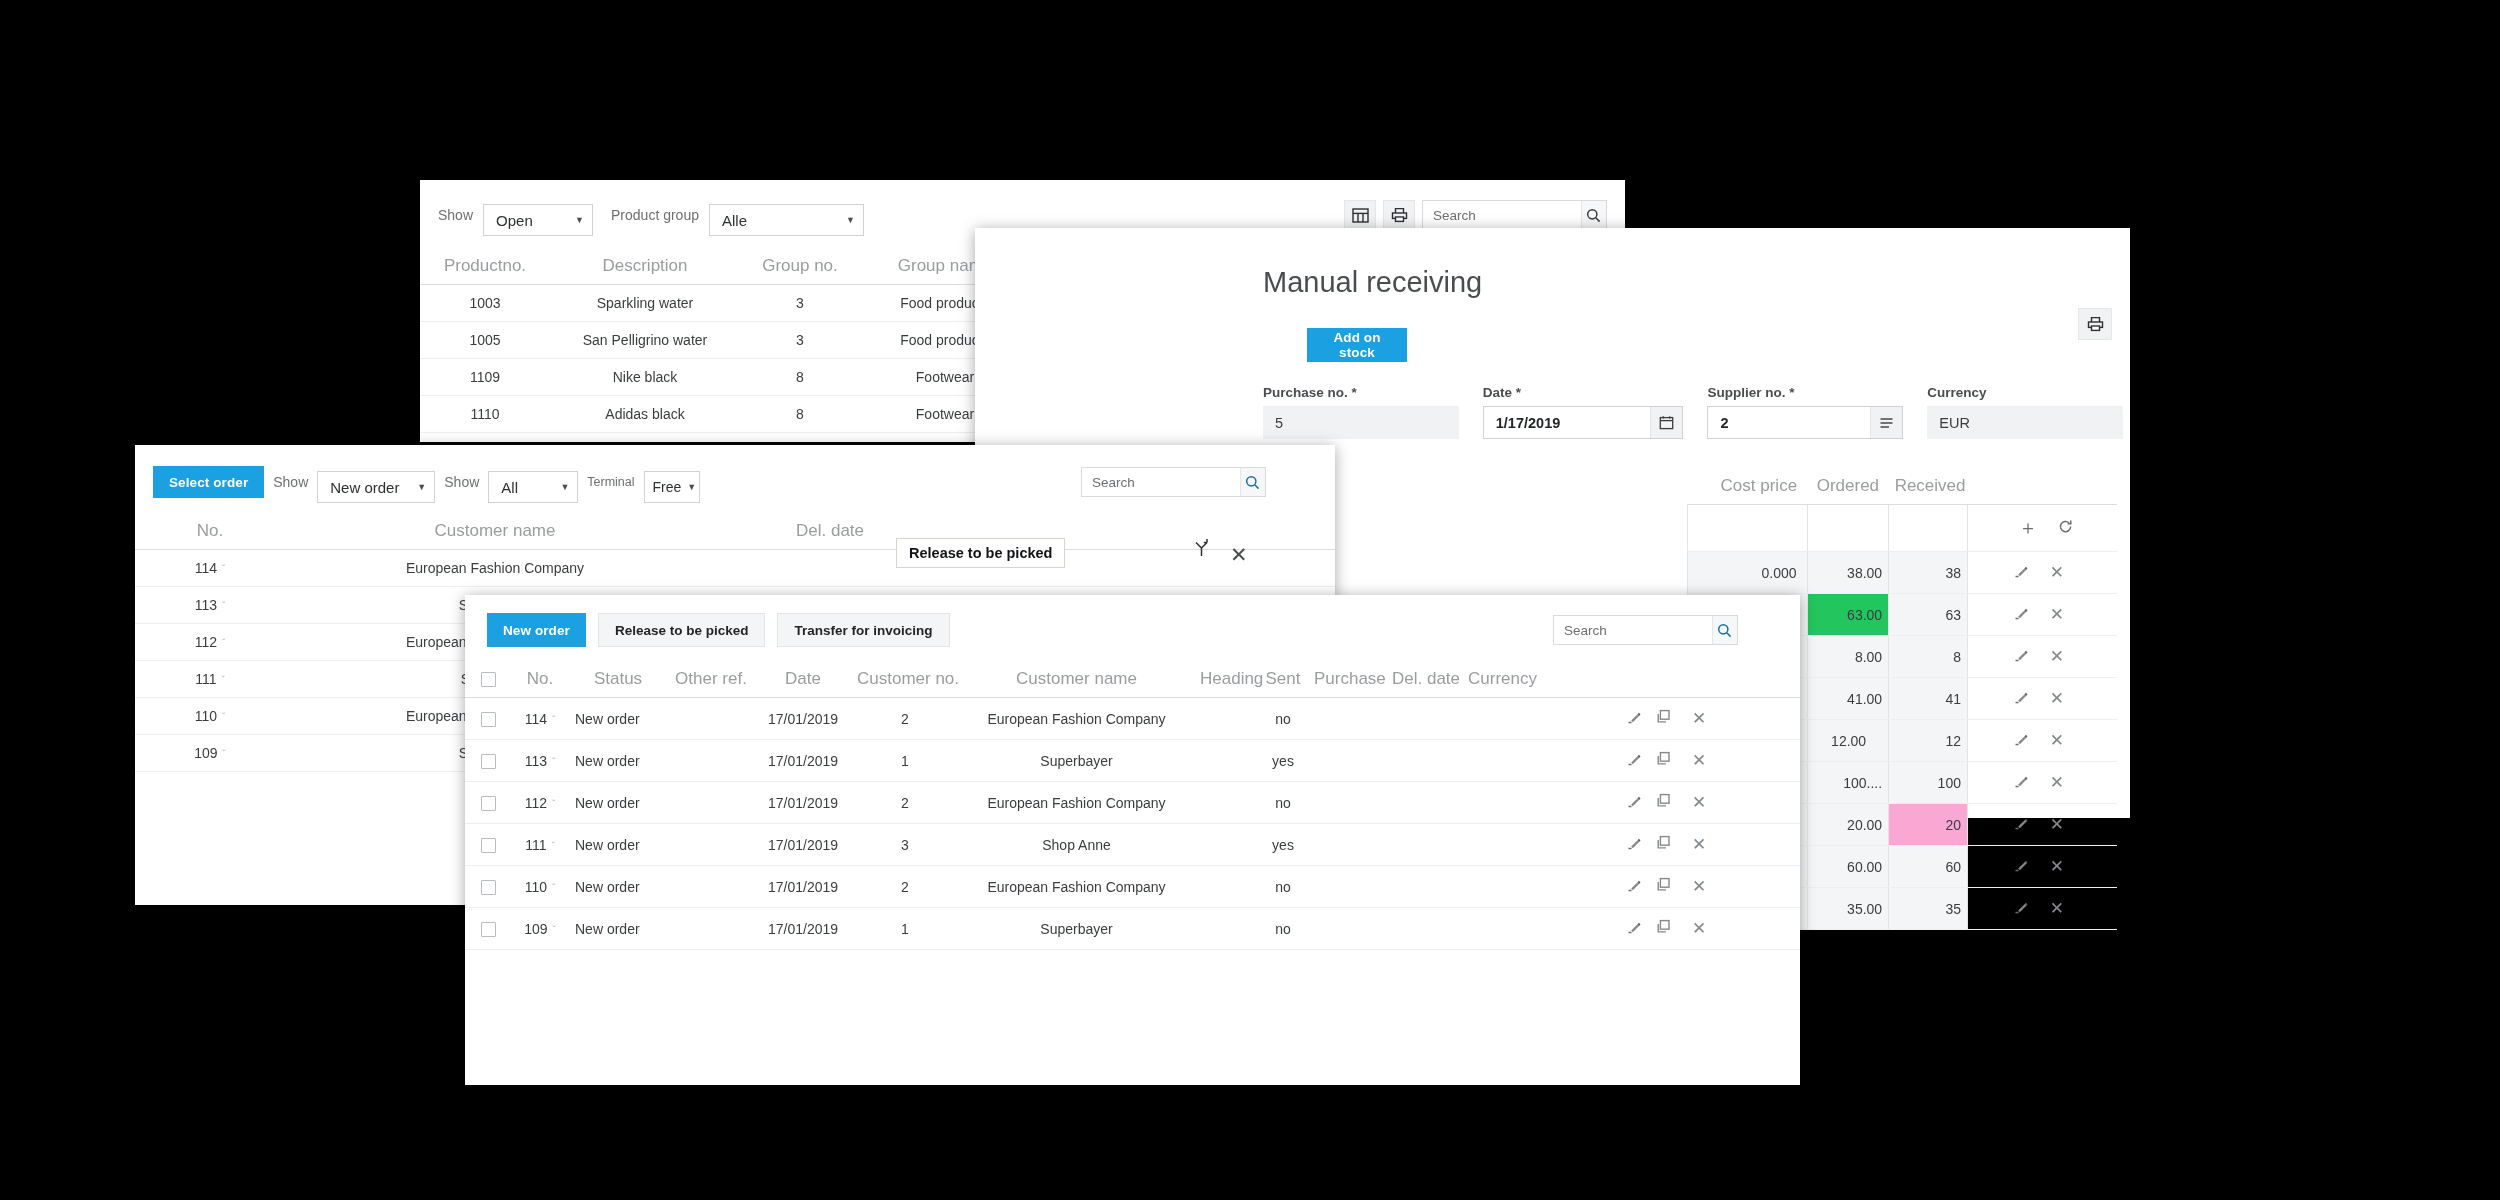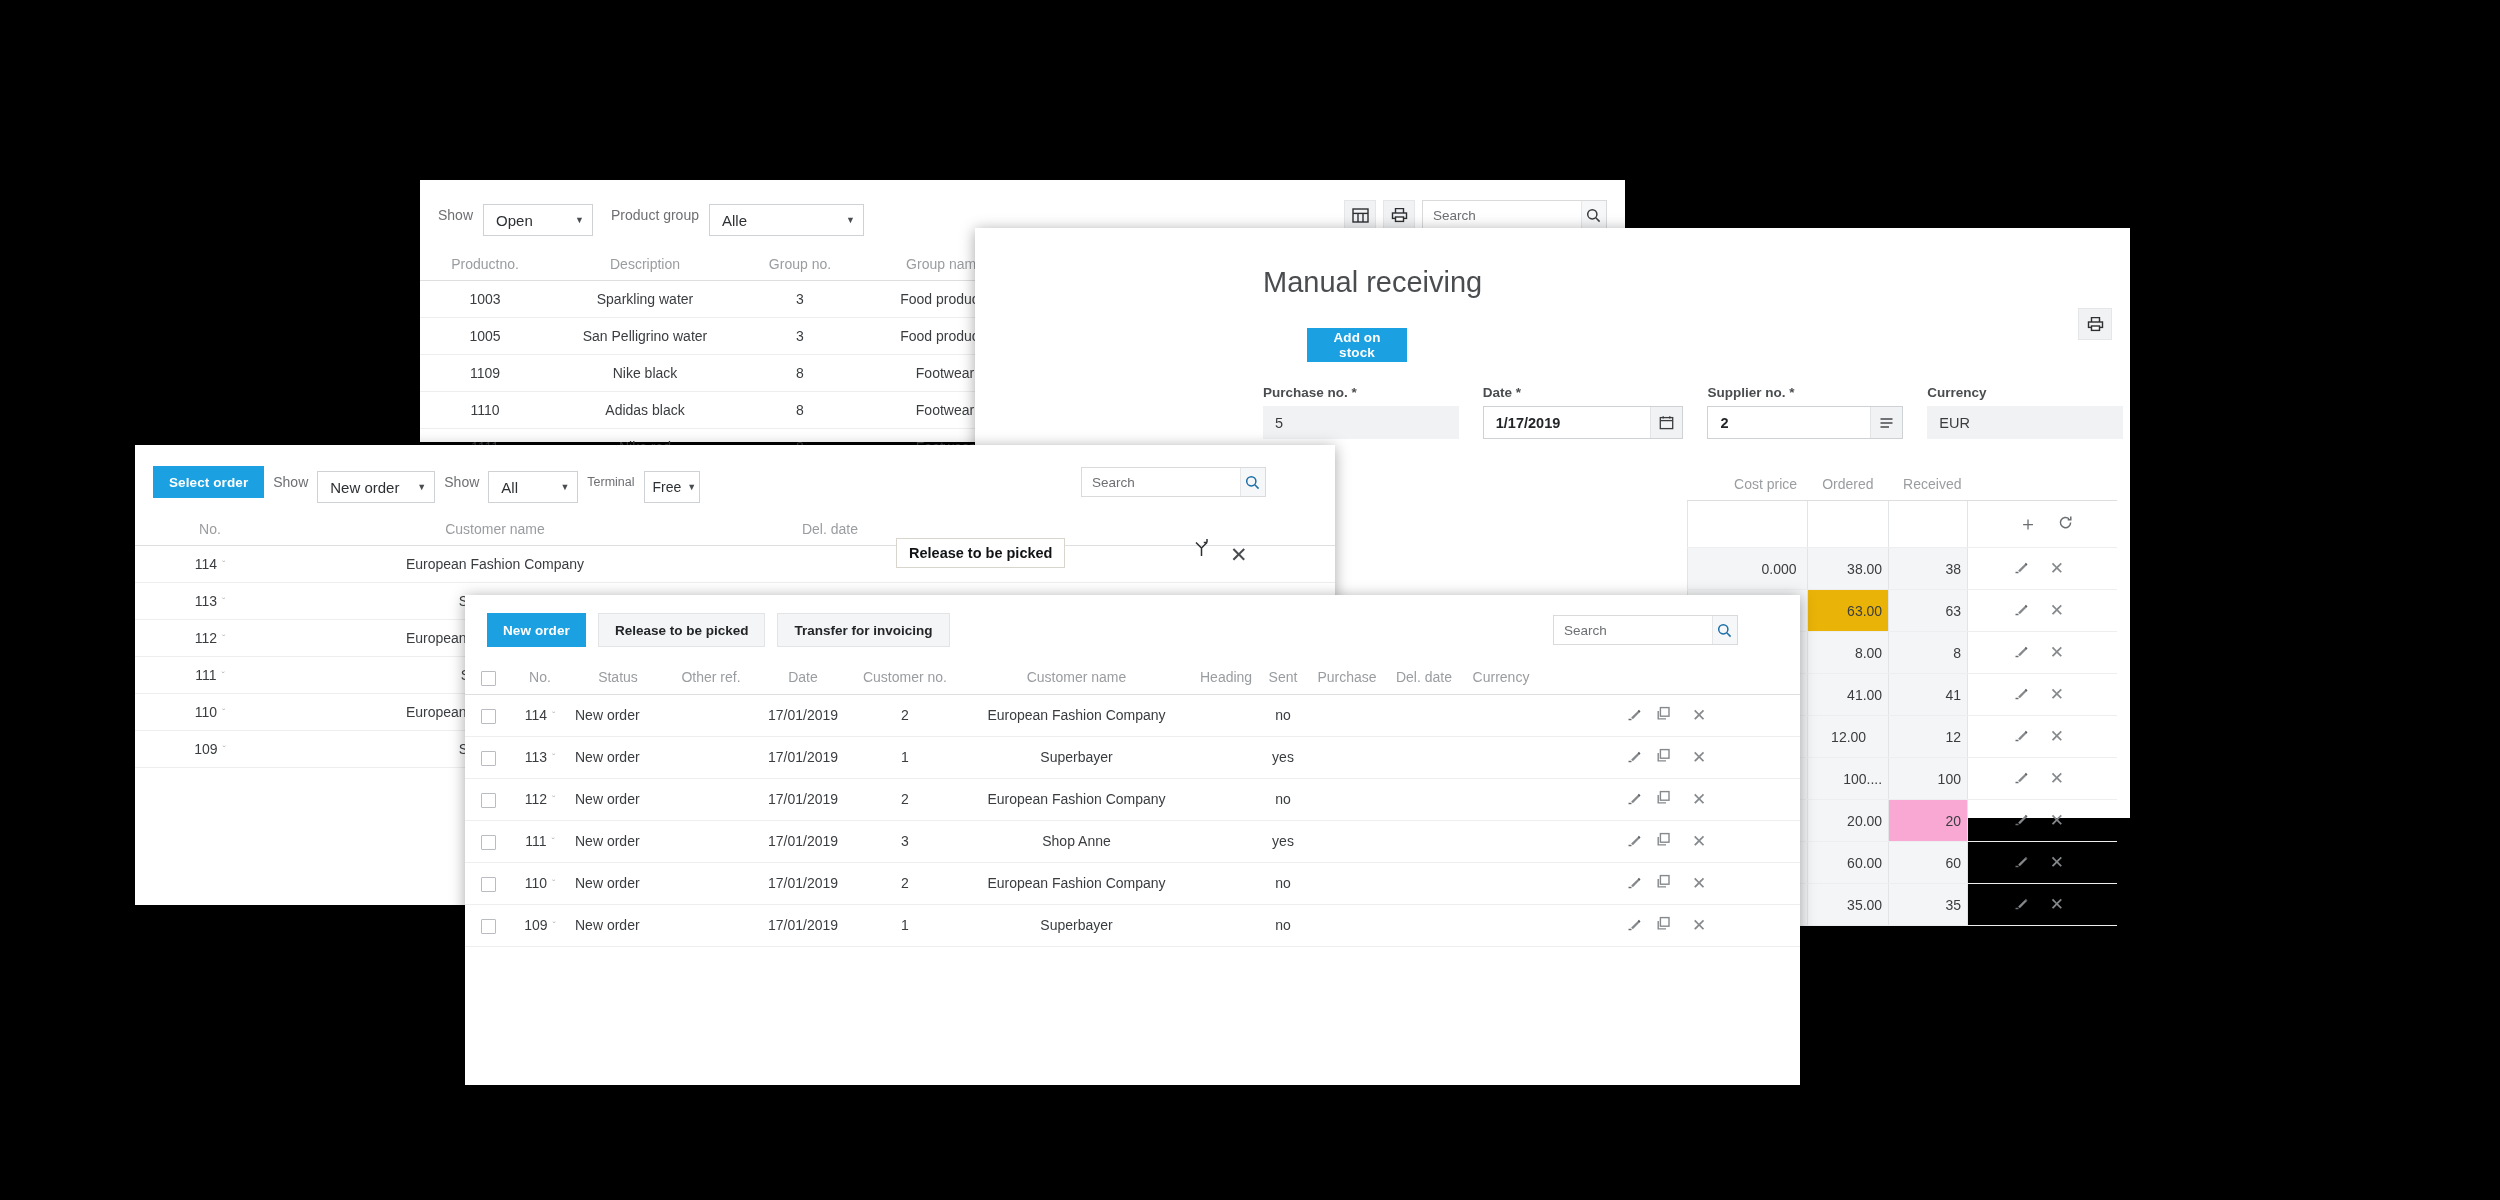--- a/index.html
+++ b/index.html
@@ -102,21 +102,21 @@
     border: 1px solid #e4e6e8;
     display: inline-flex; align-items: center; justify-content: center;
     cursor: pointer;
   }
 
   
   table.grid { border-collapse: collapse; width: 100%; table-layout: fixed; }
   table.grid th {
     font-weight: normal;
     color: #9a9da0;
-    font-size: 14px;
+    font-size: 17px;
     padding: 8px 6px;
     text-align: center;
     border-bottom: 1px solid #dcdee0;
     white-space: nowrap;
   }
   table.grid td {
     font-size: 14px;
     color: #3a3d40;
     padding: 10px 6px;
     text-align: center;
@@ -398,21 +398,21 @@
               <td style="text-align: right; padding-right: 6px; background: rgb(244, 245, 246); border-right: 1px solid rgb(226, 228, 230); border-left: none;">38.00</td>
               <td style="text-align: right; padding-right: 6px; background: rgb(244, 245, 246); border-right: 1px solid rgb(226, 228, 230); border-left: none;">38</td>
               <td class="act-cell"><span><svg width="15" height="15" viewBox="0 0 15 15" fill="none" stroke="#6b6e71" stroke-width="1.5">
                     <path d="M1.5 13.5h3"></path>
                     <path d="M4.2 11.6 L11.4 4.4 L13 6 L5.8 13.2 Z" fill="#85898c" stroke="none"></path>
                     <path d="M11.4 4.4 L13 6" stroke="#5c5f62"></path>
                   </svg></span><span><span style="font-size:17px;color:#85898c;font-family:'Liberation Sans',sans-serif;">✕</span></span></td>
             </tr>
             <tr>
               <td style="text-align: right; padding-right: 10px; background: rgb(244, 245, 246); border-right: 1px solid rgb(226, 228, 230); border-left: 1px solid rgb(226, 228, 230);">0.000</td>
-              <td style="text-align: right; padding-right: 6px; background: #eab308; border-right: 1px solid rgb(226, 228, 230); border-left: none;">63.00</td>
+              <td style="text-align: right; padding-right: 6px; background: #22c55e; border-right: 1px solid rgb(226, 228, 230); border-left: none;">63.00</td>
               <td style="text-align: right; padding-right: 6px; background: rgb(244, 245, 246); border-right: 1px solid rgb(226, 228, 230); border-left: none;">63</td>
               <td class="act-cell"><span><svg width="15" height="15" viewBox="0 0 15 15" fill="none" stroke="#6b6e71" stroke-width="1.5">
                     <path d="M1.5 13.5h3"></path>
                     <path d="M4.2 11.6 L11.4 4.4 L13 6 L5.8 13.2 Z" fill="#85898c" stroke="none"></path>
                     <path d="M11.4 4.4 L13 6" stroke="#5c5f62"></path>
                   </svg></span><span><span style="font-size:17px;color:#85898c;font-family:'Liberation Sans',sans-serif;">✕</span></span></td>
             </tr>
             <tr>
               <td style="text-align: right; padding-right: 10px; background: rgb(244, 245, 246); border-right: 1px solid rgb(226, 228, 230); border-left: 1px solid rgb(226, 228, 230);">00</td>
               <td style="text-align: right; padding-right: 6px; background: rgb(244, 245, 246); border-right: 1px solid rgb(226, 228, 230); border-left: none;">8.00</td>

